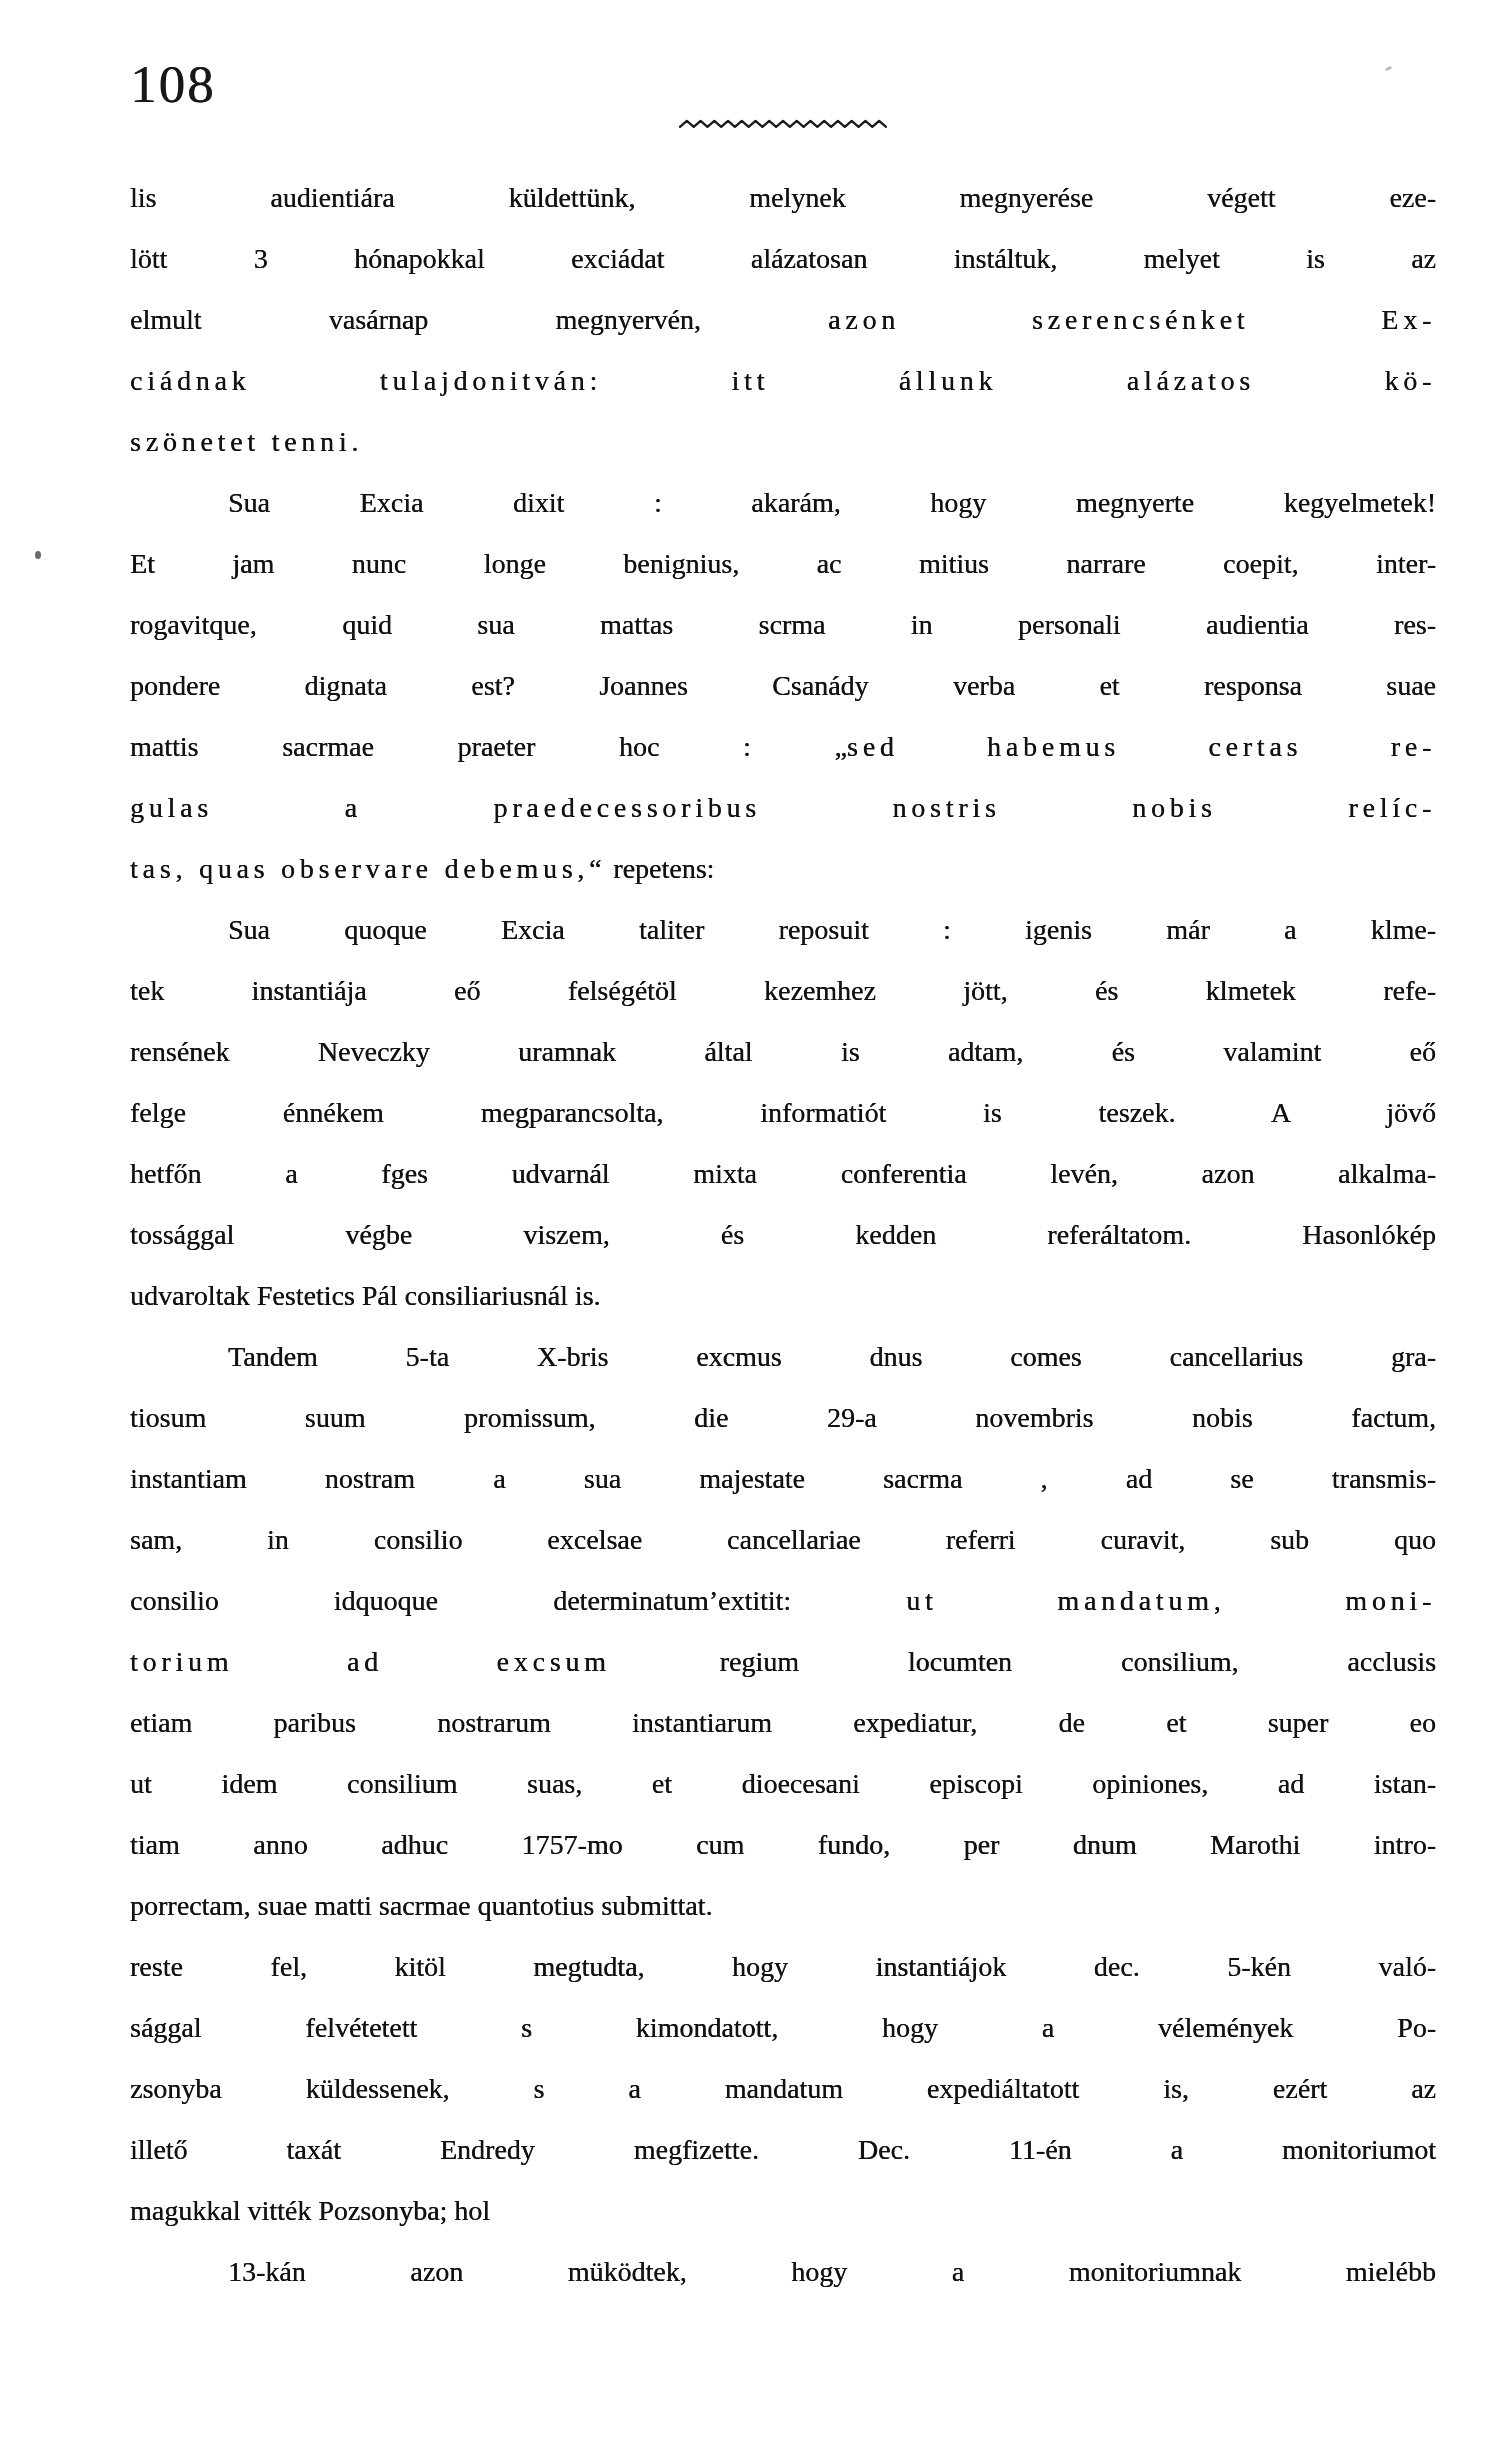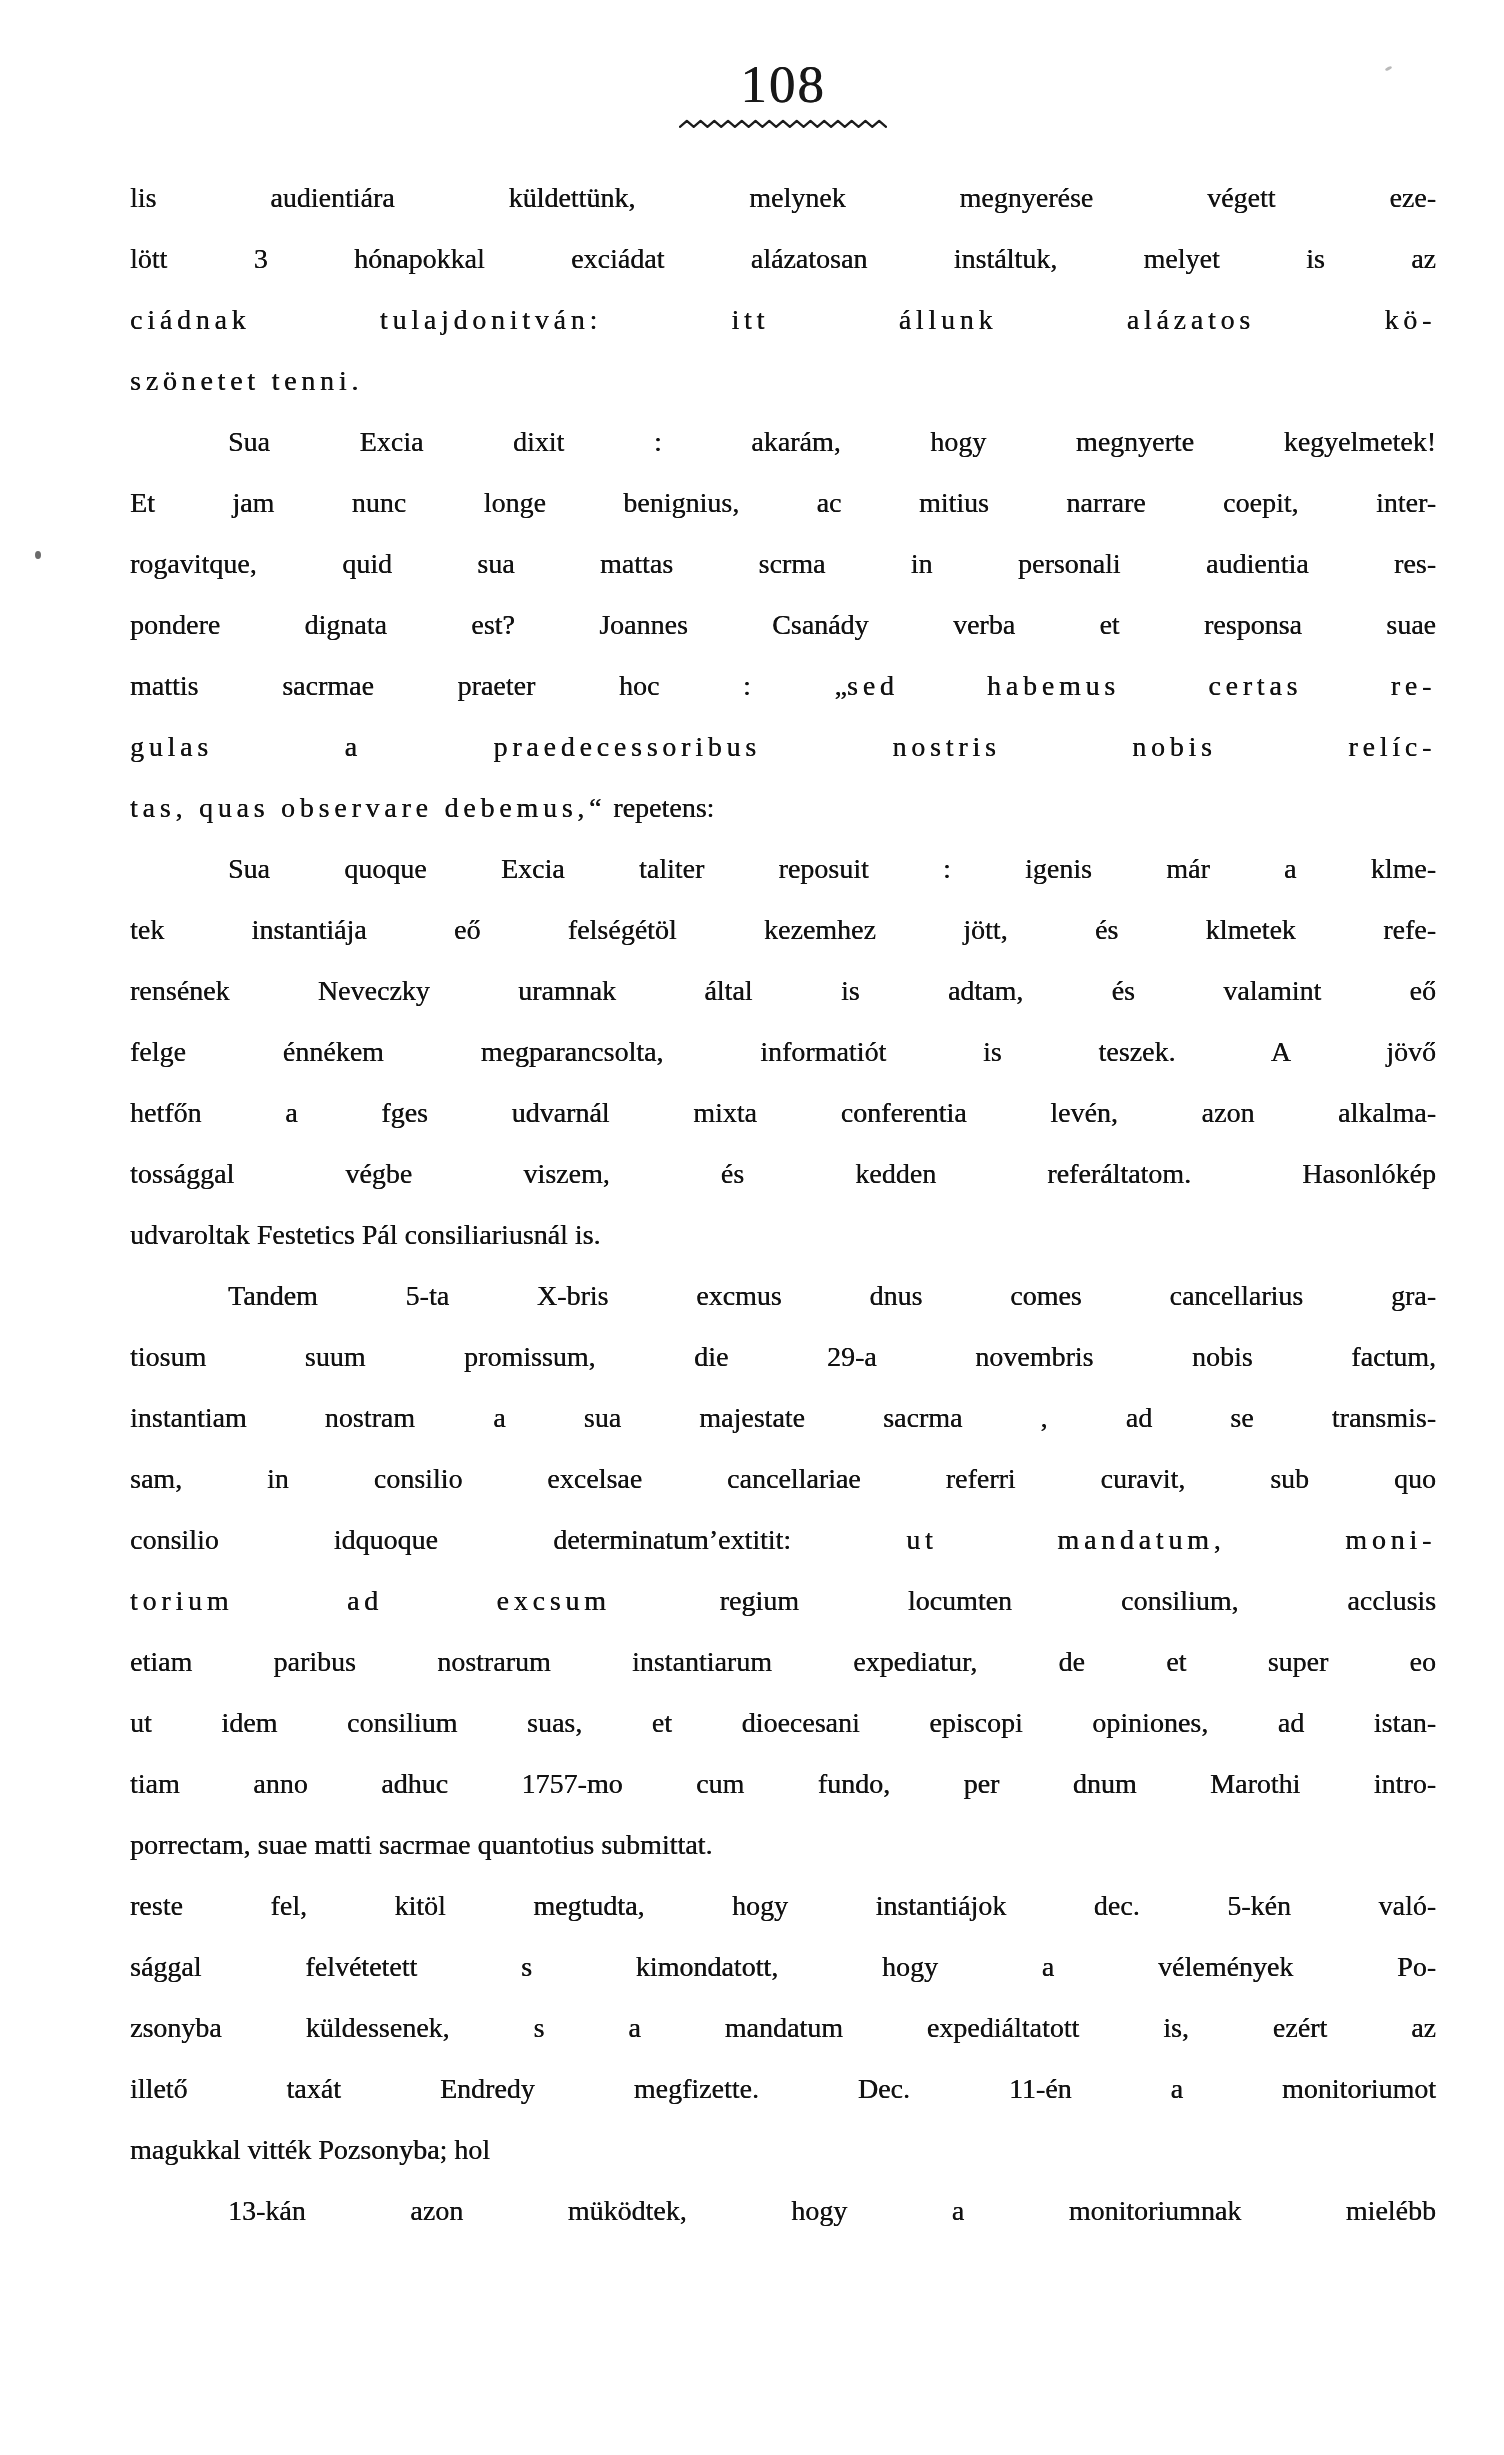--- a/index.html
+++ b/index.html
@@ -10,21 +10,20 @@
     background: #ffffff;
     overflow: hidden;
     font-family: "Liberation Serif", "DejaVu Serif", serif;
     color: #121212;
   }
   .pagehead {
     position: absolute;
     left: 130px;
     top: 57px;
     width: 1306px;
-    text-align: center;
   }
   .pagenum {
     font-size: 53px;
     line-height: 55px;
     letter-spacing: 2px;
     color: #181818;
     text-shadow: 0.4px 0 0 currentColor;
   }
   .squiggle { display: block; margin: 5.9px auto 0 auto; }
   .text {
@@ -55,20 +54,21 @@
   <div class="pagehead">
     <div class="pagenum">108</div>
     <svg class="squiggle" width="208" height="11.8" viewBox="0 0 212 12" aria-hidden="true">
       <path d="M1 9 L8 3 L15 9 L22 3 L29 9 L36 3 L43 9 L50 3 L57 9 L64 3 L71 9 L78 3 L85 9 L92 3 L99 9 L106 3 L113 9 L120 3 L127 9 L134 3 L141 9 L148 3 L155 9 L162 3 L169 9 L176 3 L183 9 L190 3 L197 9 L204 3 L211 9" fill="none" stroke="#1b1b1b" stroke-width="2.4" stroke-linejoin="round" stroke-linecap="round"></path>
     </svg>
   </div>
 
   <main class="text" id="textbody">
       <div class="line fill"><span>lis audientiára küldettünk, melynek megnyerése végett eze-</span></div>
       <div class="line fill"><span>lött 3 hónapokkal exciádat alázatosan instáltuk, melyet is az</span></div>
+      <div class="line fill"><span>elmult vasárnap megnyervén, </span><span class="sp">azon szerencsénket Ex-</span></div>
       <div class="line fill"><span class="sp">ciádnak tulajdonitván: itt állunk alázatos kö-</span></div>
       <div class="line"><span class="sp">szönetet tenni.</span></div>
       <div class="line fill indent"><span>Sua Excia dixit : akarám, hogy megnyerte kegyelmetek!</span></div>
       <div class="line fill"><span>Et jam nunc longe benignius, ac mitius narrare coepit, inter-</span></div>
       <div class="line fill"><span>rogavitque, quid sua mattas scrma in personali audientia res-</span></div>
       <div class="line fill"><span>pondere dignata est? Joannes Csanády verba et responsa suae</span></div>
       <div class="line fill"><span>mattis sacrmae praeter hoc : „</span><span class="sp">sed habemus certas re-</span></div>
       <div class="line fill"><span class="sp">gulas a praedecessoribus nostris nobis relíc-</span></div>
       <div class="line"><span class="sp">tas, quas observare debemus,“</span><span> repetens:</span></div>
       <div class="line fill indent"><span>Sua quoque Excia taliter reposuit : igenis már a klme-</span></div>

